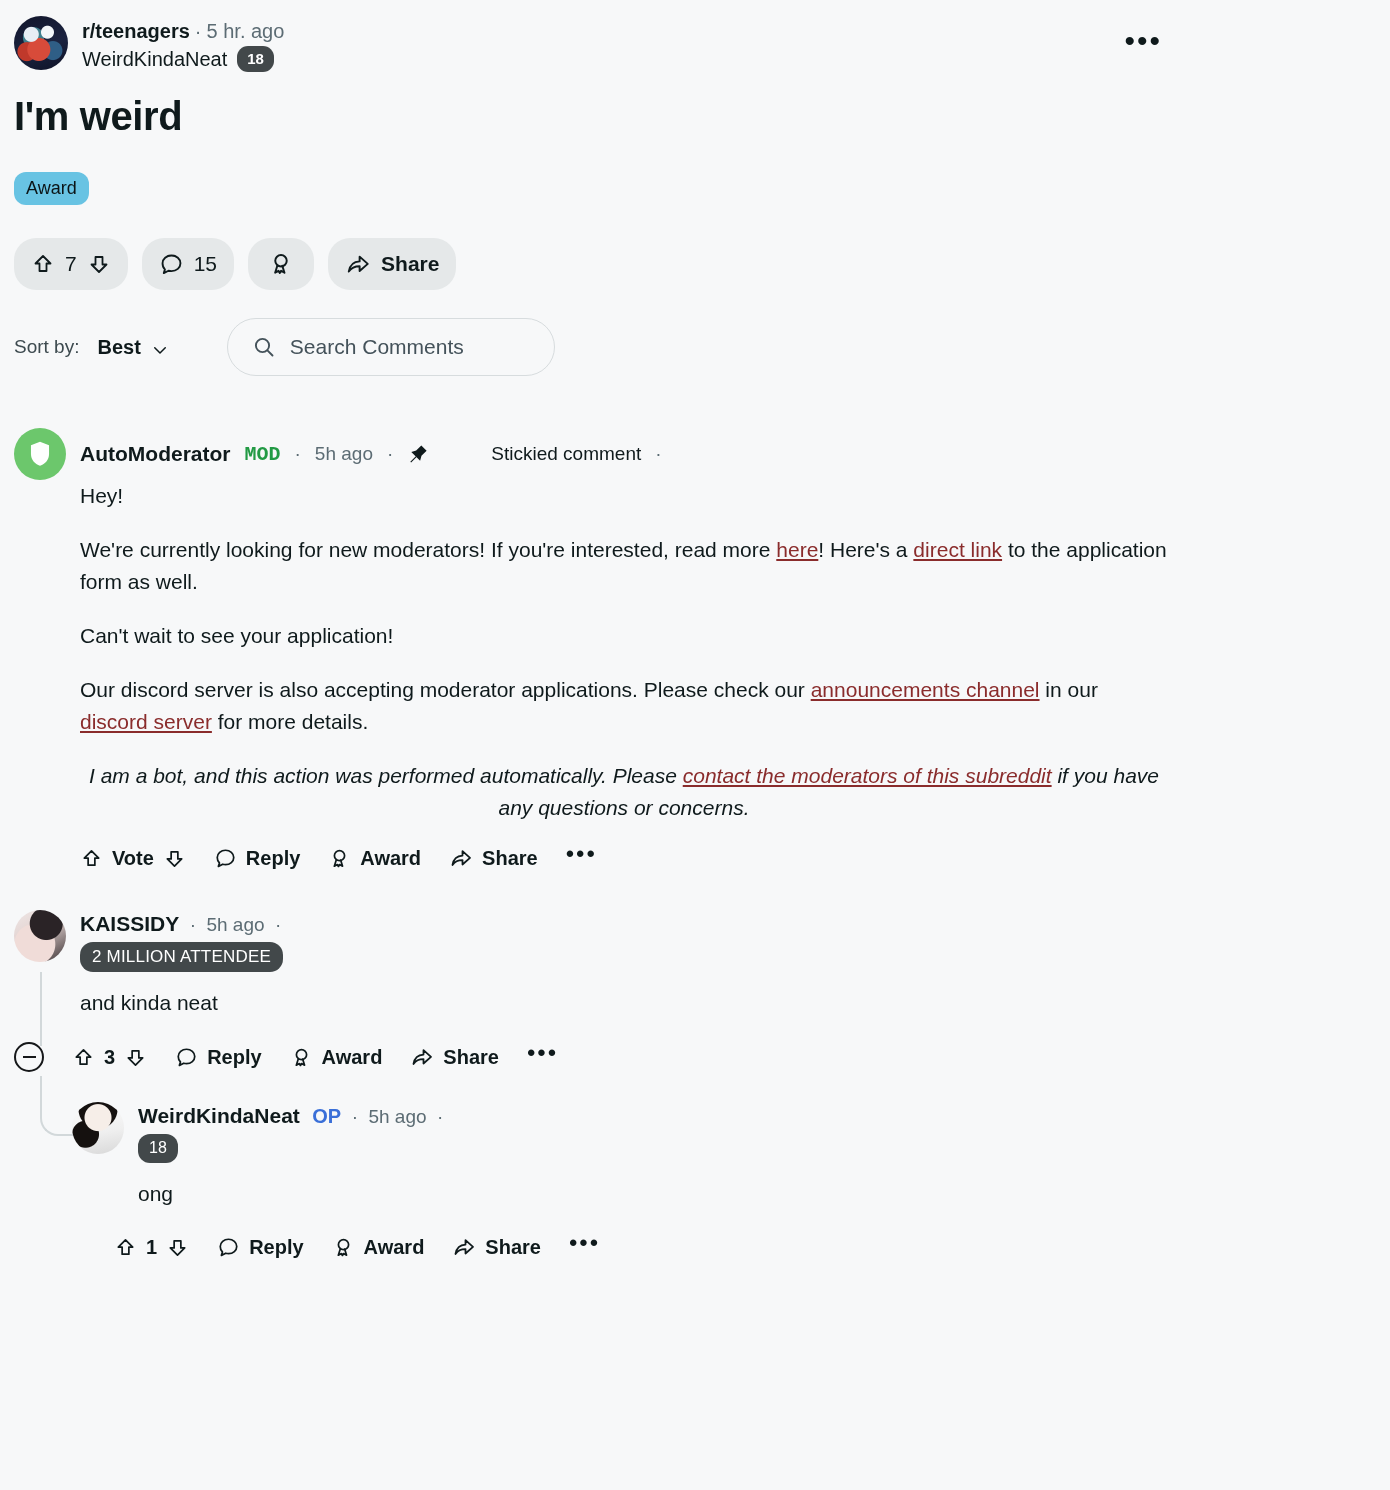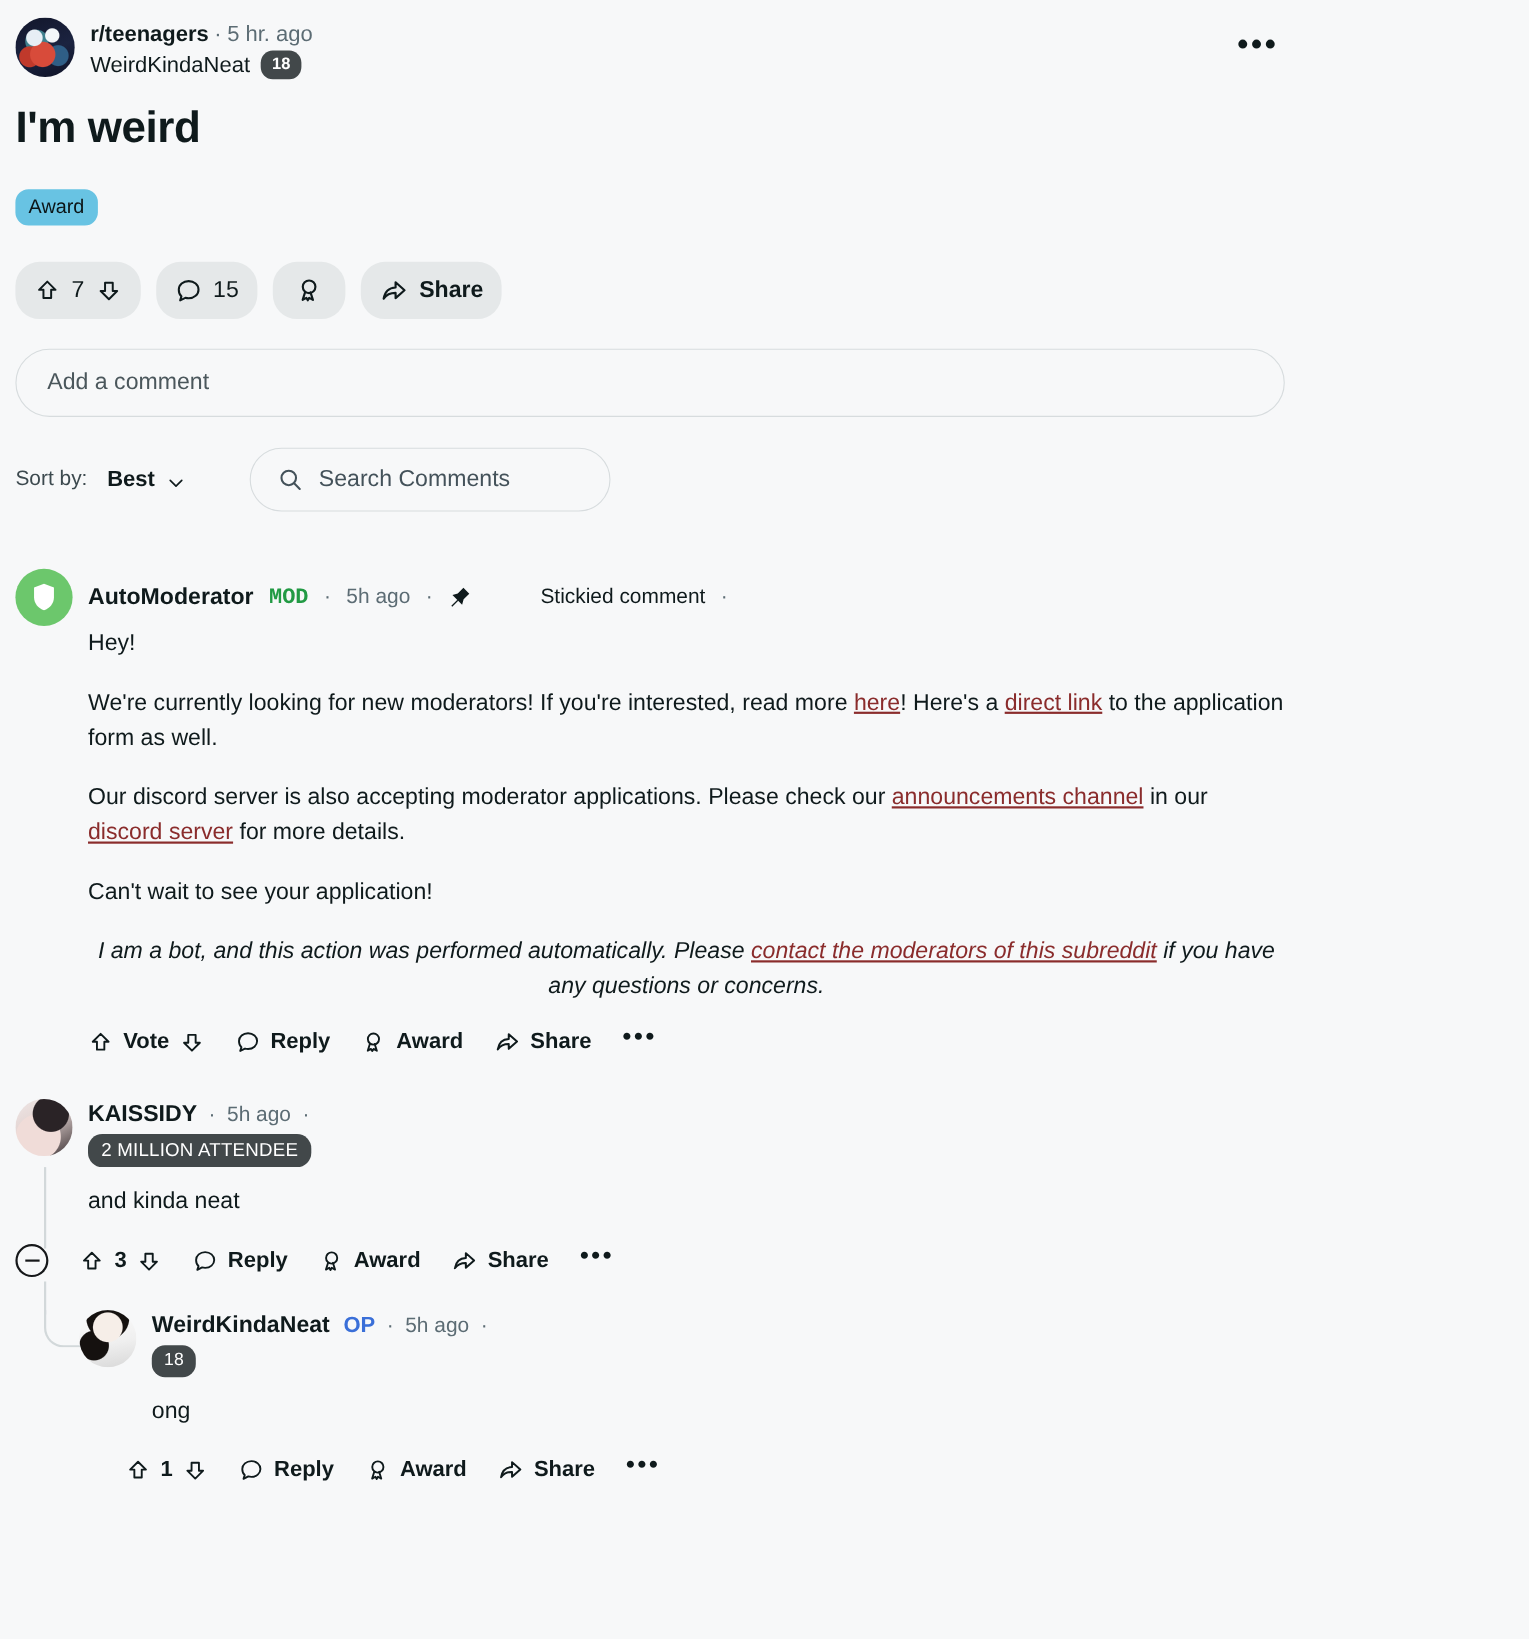--- a/index.html
+++ b/index.html
@@ -213,23 +213,20 @@
     <div class="pill">
       <span>
         <svg width="26" height="26" viewBox="0 0 24 24" fill="none" stroke="#0f1a1c" stroke-width="1.8" stroke-linejoin="round" stroke-linecap="round">
             <path d="M3.5 19c1-6.2 5-9.2 10-9.4V5.2L21 11.9l-7.5 6.6v-4.4c-4.3 0-7.6 1.3-10 4.9Z"></path>
           </svg>
       </span>
       <span class="lbl">Share</span>
     </div>
   </div>
 
-  <div class="add-comment">
-    <span>Add a comment</span>
-  </div>
 
   <div class="sort-row">
     <span class="sort-label">Sort by:</span>
     <span class="sort-select">
       <span>Best</span>
       <span>
         <svg width="18" height="18" viewBox="0 0 24 24" fill="none" stroke="#0f1a1c" stroke-width="2" stroke-linecap="round" stroke-linejoin="round">
             <path d="M5 9l7 7 7-7"></path>
           </svg>
       </span>
@@ -267,22 +264,22 @@
               <path d="M9.6 14.4 3.6 20.4l.9.9 6-6Z"></path>
             </svg>
         </span>
         <span class="meta-b">Stickied comment</span>
         <span class="meta">·</span>
       </div>
 
       <div class="cmt-body">
         <p>Hey!</p>
         <p><span>We're currently looking for new moderators! If you're interested, read more </span><a href="#">here</a><span>! Here's a </span><a href="#">direct link</a><span> to the application form as well.</span></p>
+        <p>Can't wait to see your application!</p>
         <p><span>Our discord server is also accepting moderator applications. Please check our </span><a href="#">announcements channel</a><span> in our </span><a href="#">discord server</a><span> for more details.</span></p>
-        <p>Can't wait to see your application!</p>
         <p class="ital last"><span>I am a bot, and this action was performed automatically. Please </span><a href="#">contact the moderators of this subreddit</a><span> if you have any questions or concerns.</span></p>
 
         <div class="act-row">
           <div class="act">
             <span>
               <svg width="23" height="23" viewBox="0 0 24 24" fill="none" stroke="#0f1a1c" stroke-width="1.8" stroke-linejoin="round" stroke-linecap="round">
                   <path d="M12 4 L4.5 11.5 h4 v7.5 h7 v-7.5 h4 Z"></path>
                 </svg>
             </span>
             <span>Vote</span>

